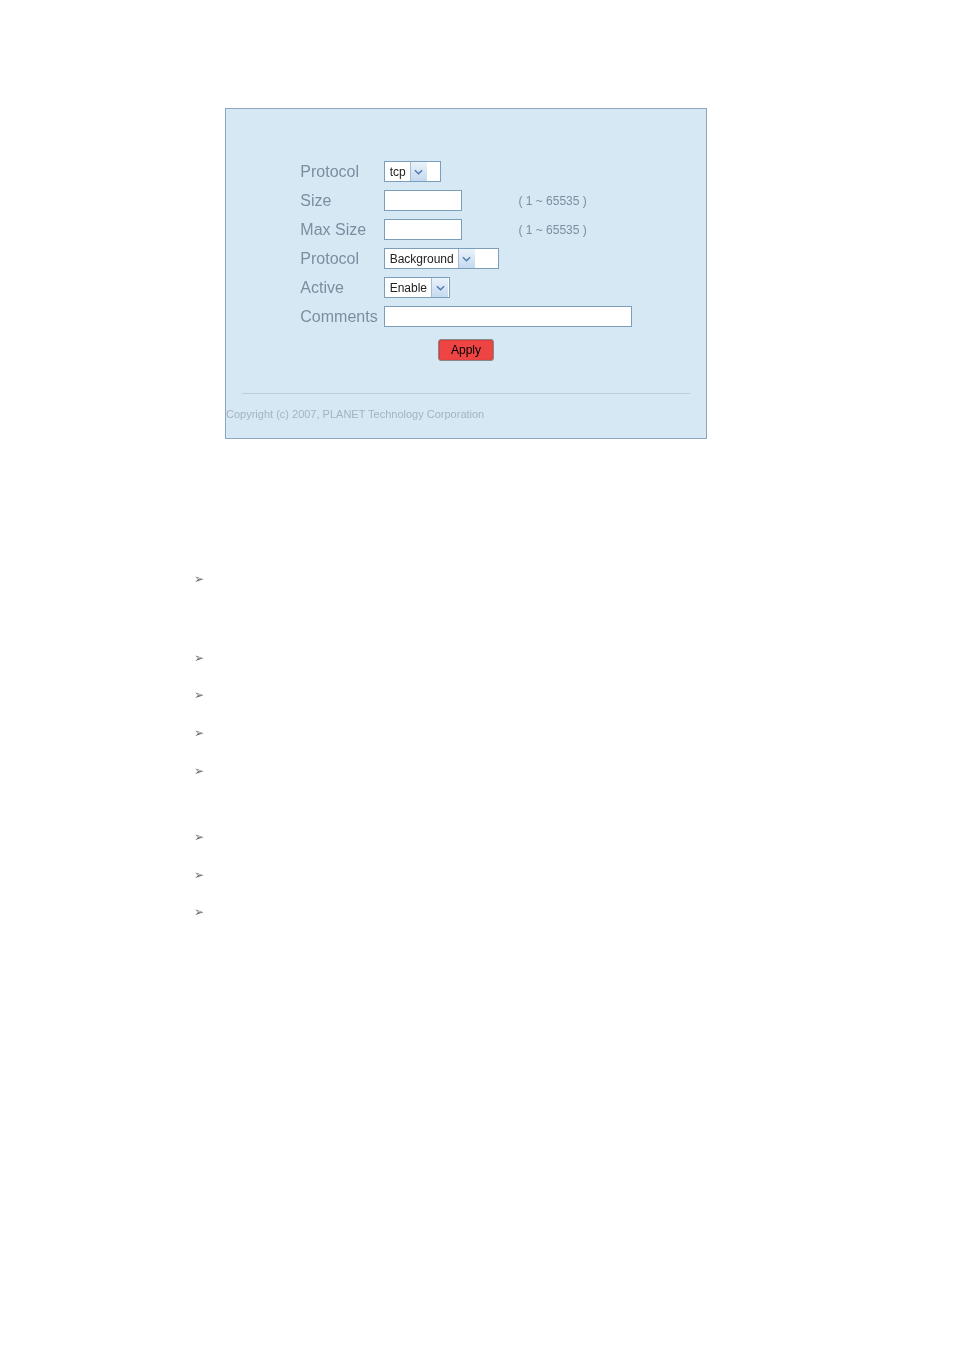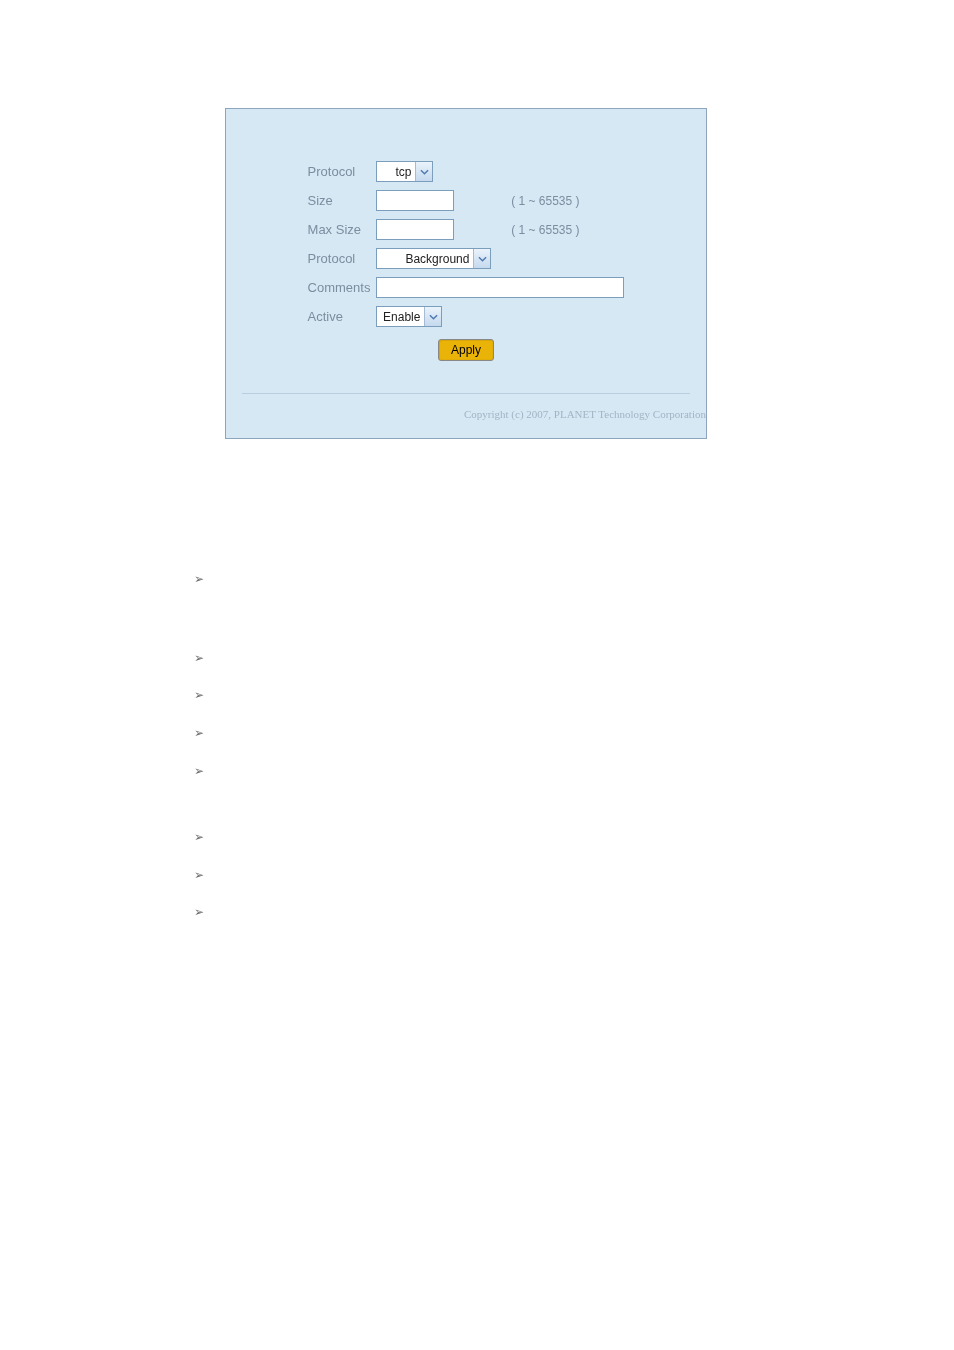--- a/index.html
+++ b/index.html
@@ -25,40 +25,39 @@
     .form-table {
       margin: 0 auto;
       border-collapse: collapse;
     }
     .form-table td {
       padding: 4px 3px;
       vertical-align: middle;
     }
     .lbl {
       color: #7a8e9f;
-      font-size: 13px;
+      font-size: 16px;
       text-align: left;
       white-space: nowrap;
       padding-right: 6px;
     }
     .hint {
       color: #7a8e9f;
       font-size: 12px;
       padding-left: 4px;
     }
     .select {
       background: #ffffff;
       border: 1px solid #7b9ebd;
       font-family: Verdana, Arial, sans-serif;
       font-size: 12px;
       height: 21px;
       display: inline-flex;
       align-items: center;
       position: relative;
-      justify-content: flex-end;
     }
     .select .select-text {
       padding: 0 4px 0 5px;
       color: #222;
     }
     .select .select-btn {
       width: 17px;
       height: 100%;
       display: inline-flex;
       align-items: center;
@@ -77,40 +76,39 @@
       border: 1px solid #7b9ebd;
       font-family: Verdana, Arial, sans-serif;
       font-size: 12px;
       height: 21px;
       padding: 2px 4px;
     }
     .text-input.small { width: 78px; }
     .text-input.wide { width: 248px; }
     .apply-row td { text-align: center; padding-top: 8px; }
     .apply-btn {
-      background: #eab308;
+      background: #ef4444;
       border: 1px solid #888;
       border-radius: 3px;
       padding: 3px 12px;
       font-family: Verdana, Arial, sans-serif;
       font-size: 12px;
       cursor: pointer;
       box-shadow: 1px 1px 0 rgba(0,0,0,0.08) inset, -1px -1px 0 rgba(0,0,0,0.03) inset;
     }
     .separator {
       height: 1px;
       background: #b8cdde;
       margin: 0 16px;
     }
     .copyright {
-      text-align: right;
+      text-align: left;
       color: #a2b3c2;
       font-size: 11px;
       padding: 14px 0 18px 0;
-      font-family: Liberation Serif, serif;
     }
     .bullets {
       position: absolute;
       left: 194px;
       top: 573px;
     }
     .bullet {
       color: #6b6b6b;
       font-size: 12px;
       line-height: 1;
@@ -161,35 +159,35 @@
             <span class="select-text">Background</span>
             <span class="select-btn">
               <svg viewBox="0 0 10 6">
                     <path d="M1 1 L5 5 L9 1" fill="none" stroke="#4e7ab2" stroke-width="1.6"></path>
                   </svg>
             </span>
           </div>
         </td>
       </tr>
       <tr>
-        <td class="lbl">Comments</td>
-        <td colspan="2"><input class="text-input wide" type="text" value="" style=""></td>
-      </tr>
-      <tr>
         <td class="lbl">Active</td>
         <td colspan="2">
           <div class="select active">
             <span class="select-text">Enable</span>
             <span class="select-btn">
               <svg viewBox="0 0 10 6">
                     <path d="M1 1 L5 5 L9 1" fill="none" stroke="#4e7ab2" stroke-width="1.6"></path>
                   </svg>
             </span>
           </div>
         </td>
+      </tr>
+      <tr>
+        <td class="lbl">Comments</td>
+        <td colspan="2"><input class="text-input wide" type="text" value="" style=""></td>
       </tr>
       <tr class="apply-row">
         <td colspan="3">
           <button class="apply-btn">Apply</button>
         </td>
       </tr>
     </tbody>
       </table>
   </div>
   <div class="separator"></div>

